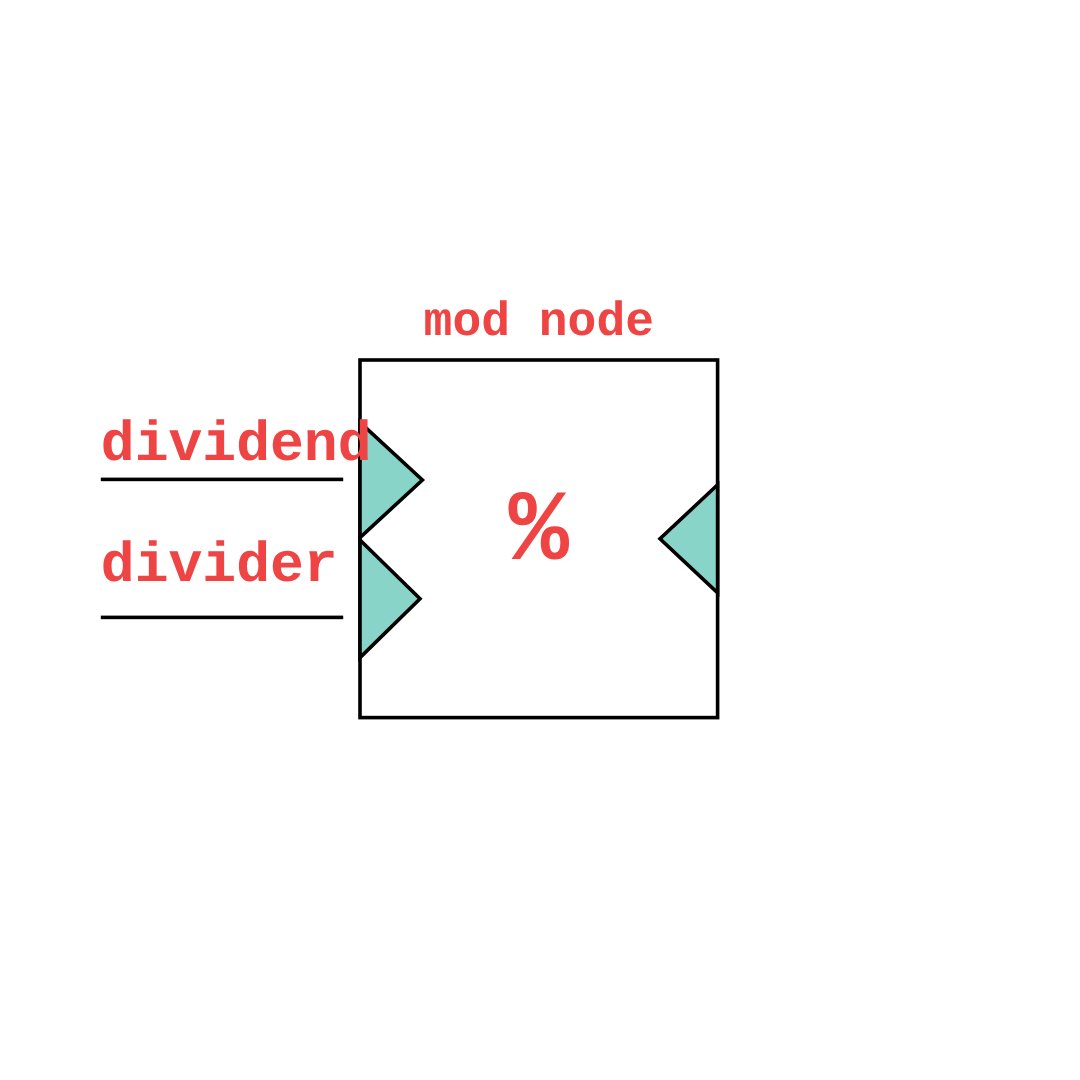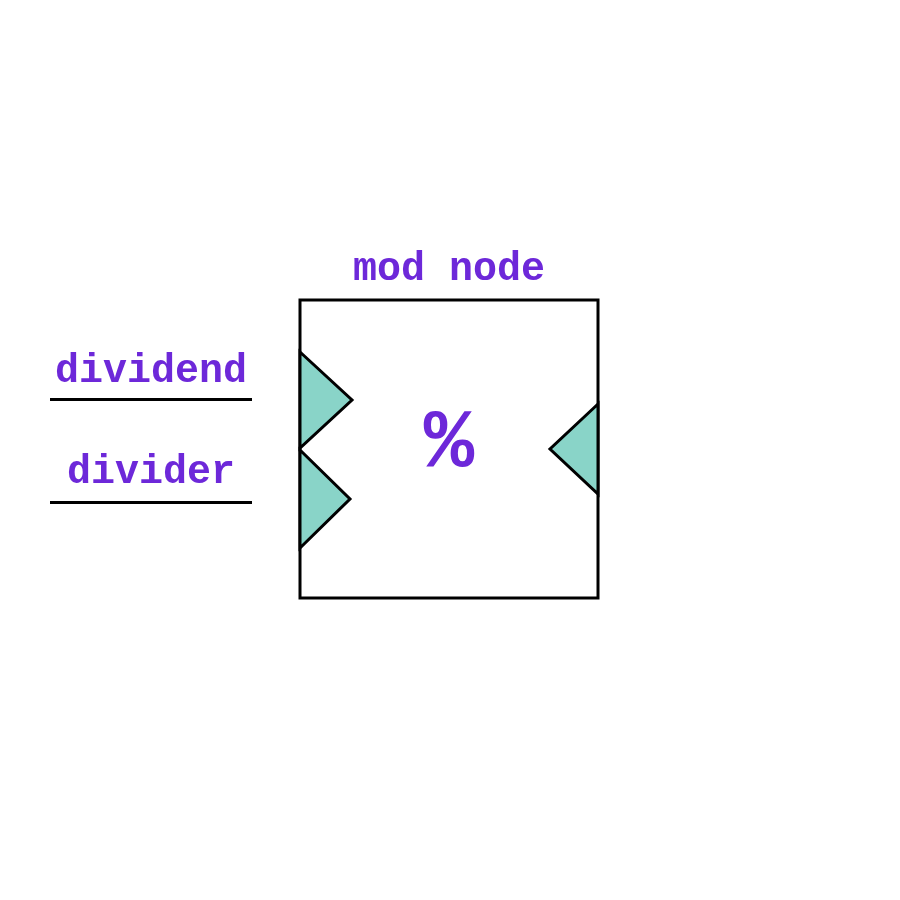--- a/index.html
+++ b/index.html
@@ -7,21 +7,21 @@
     padding: 0;
     background: #ffffff;
   }
   .canvas {
     position: relative;
     width: 900px;
     height: 900px;
     background: #ffffff;
     overflow: hidden;
     font-family: "Liberation Mono", monospace;
-    color: #6d28d9;
+    color: #ef4444;
   }
   .svg-layer {
     position: absolute;
     left: 0;
     top: 0;
     width: 900px;
     height: 900px;
   }
   .node-title {
     position: absolute;
@@ -43,36 +43,36 @@
     display: flex;
     align-items: center;
     justify-content: center;
     font-weight: bold;
     font-size: 84px;
     line-height: 84px;
   }
   .port-label {
     position: absolute;
     width: 202px;
-    text-align: center;
     font-weight: bold;
-    font-size: 40px;
+    font-size: 47px;
     line-height: 40px;
     border-bottom: 3px solid #000000;
     white-space: nowrap;
+    margin-left: 34px;
   }
   .label-dividend {
     left: 50px;
     top: 352px;
     padding-bottom: 6px;
   }
   .label-divider {
     left: 50px;
     top: 453px;
-    padding-bottom: 8px;
+    padding-bottom: 20px;
   }
   .label-number {
     left: 650px;
     top: 405px;
     padding-bottom: 6px;
   }
 </style>
 </head>
 <body>
 

